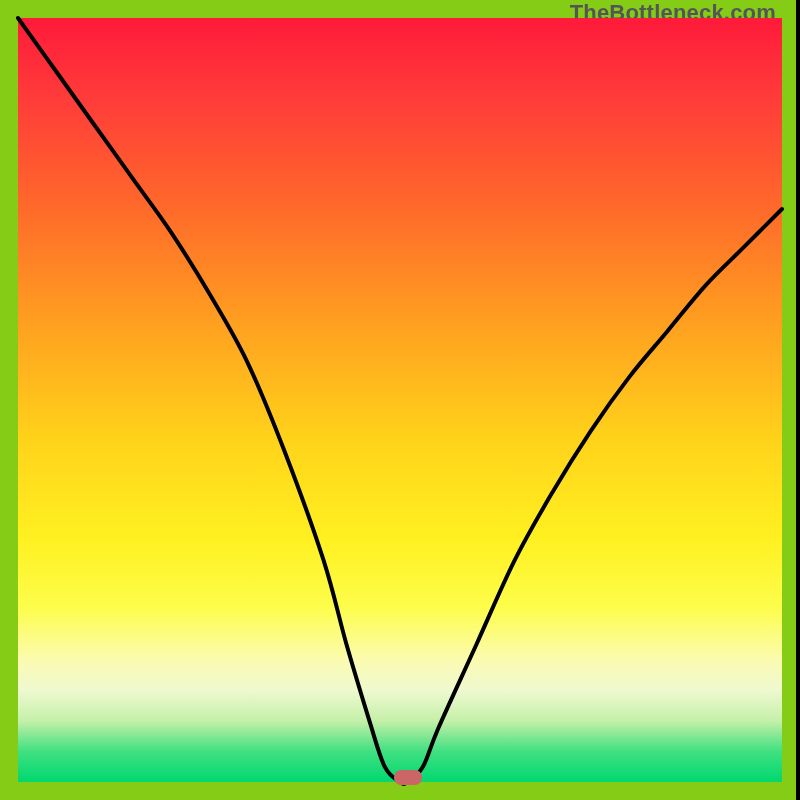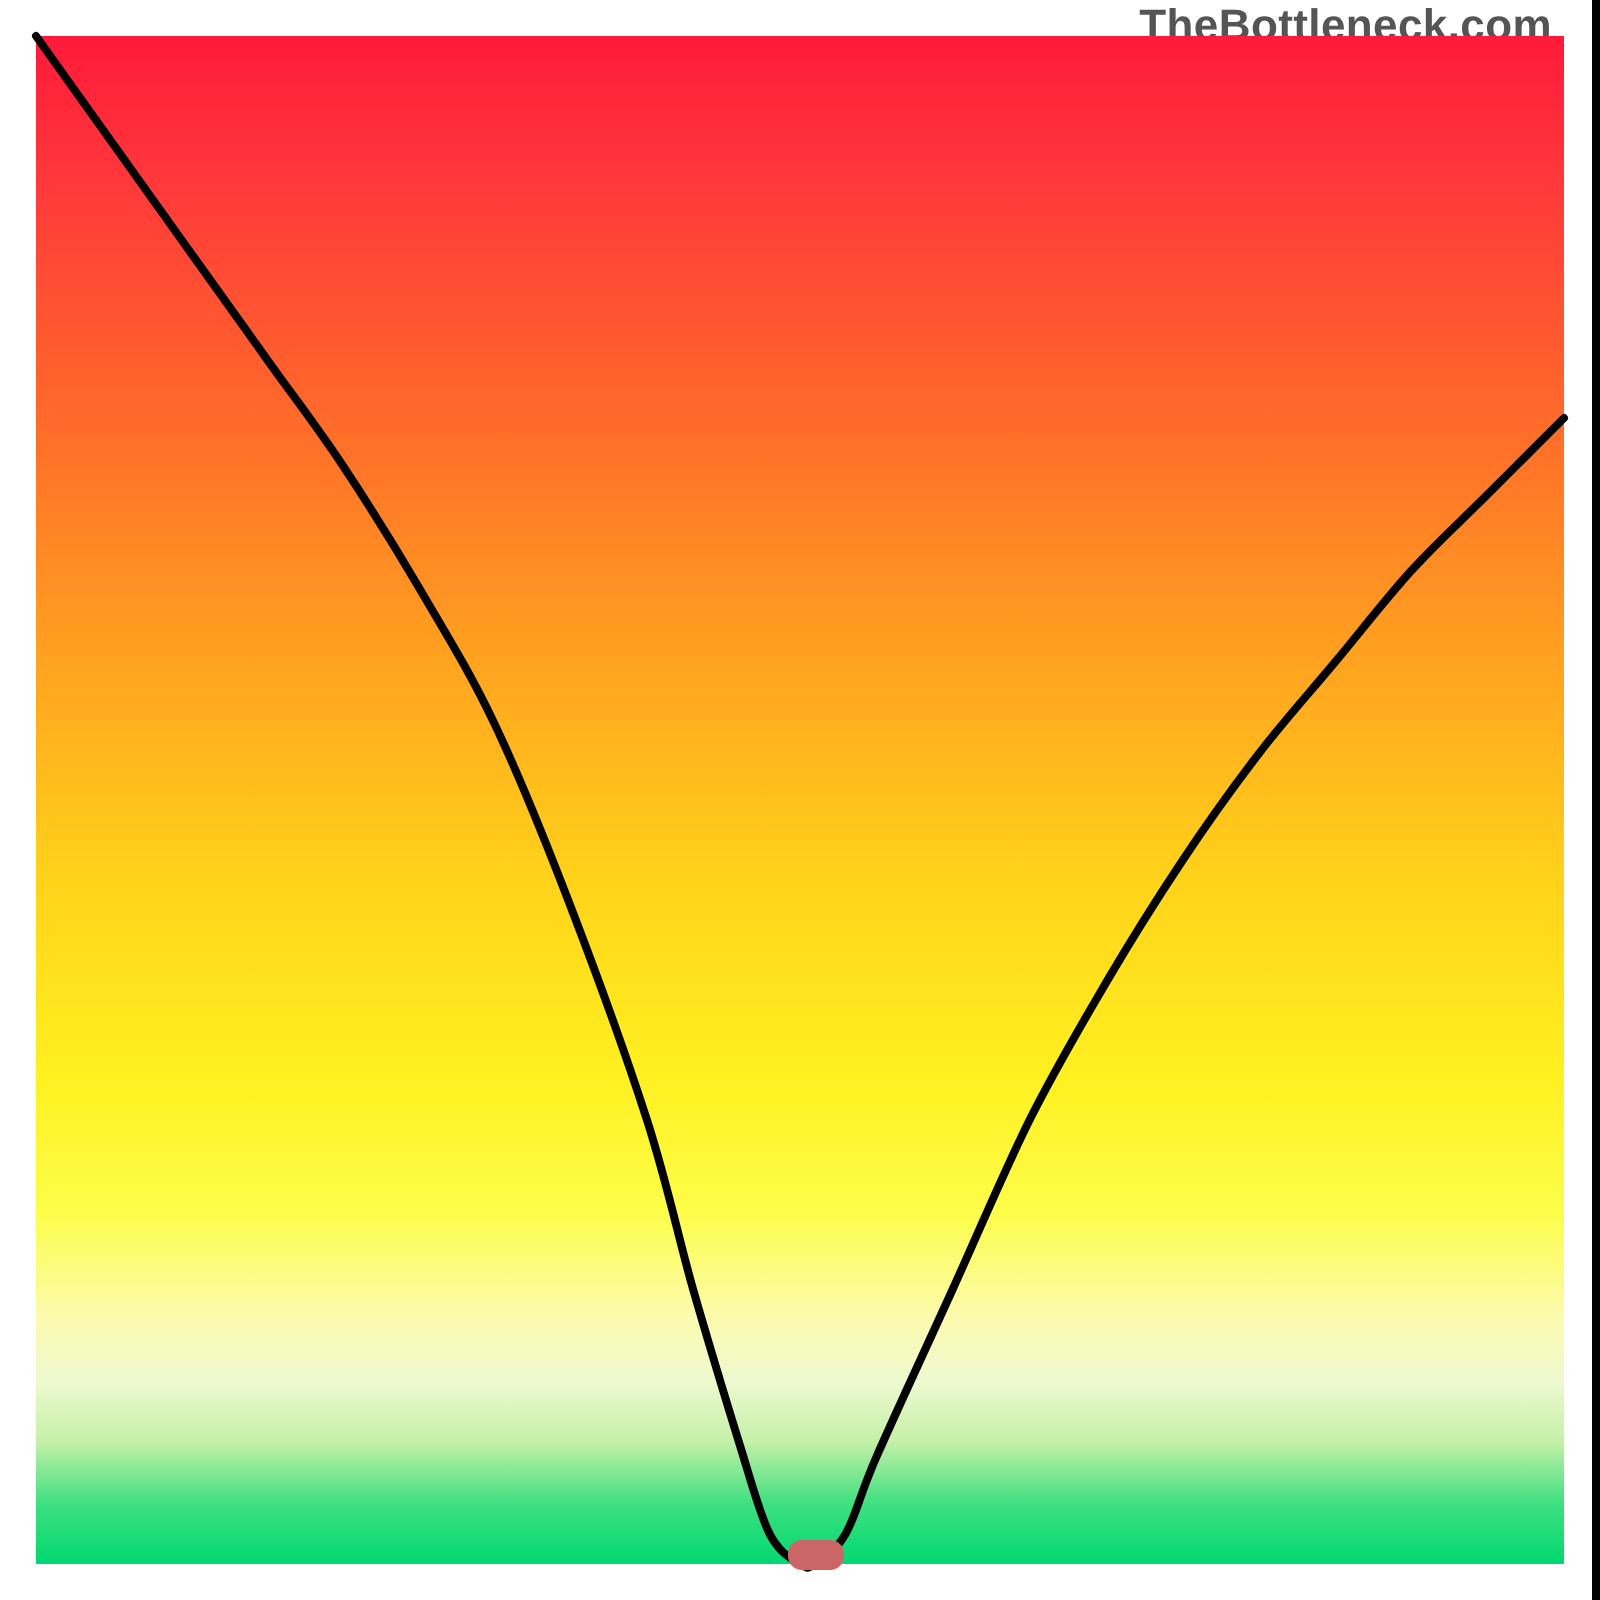--- a/index.html
+++ b/index.html
@@ -8,21 +8,21 @@
     width: 800px;
     height: 800px;
     background: #000;
     font-family: Arial, Helvetica, sans-serif;
     overflow: hidden;
   }
   .frame {
     position: relative;
     width: 796px;
     height: 800px;
-    background: #ffffff;
+    background: #84cc16;
   }
   .plot {
     position: absolute;
     left: 18px;
     top: 18px;
     width: 764px;
     height: 764px;
     background: linear-gradient(
       to bottom,
       #ff1a3a 0%,

